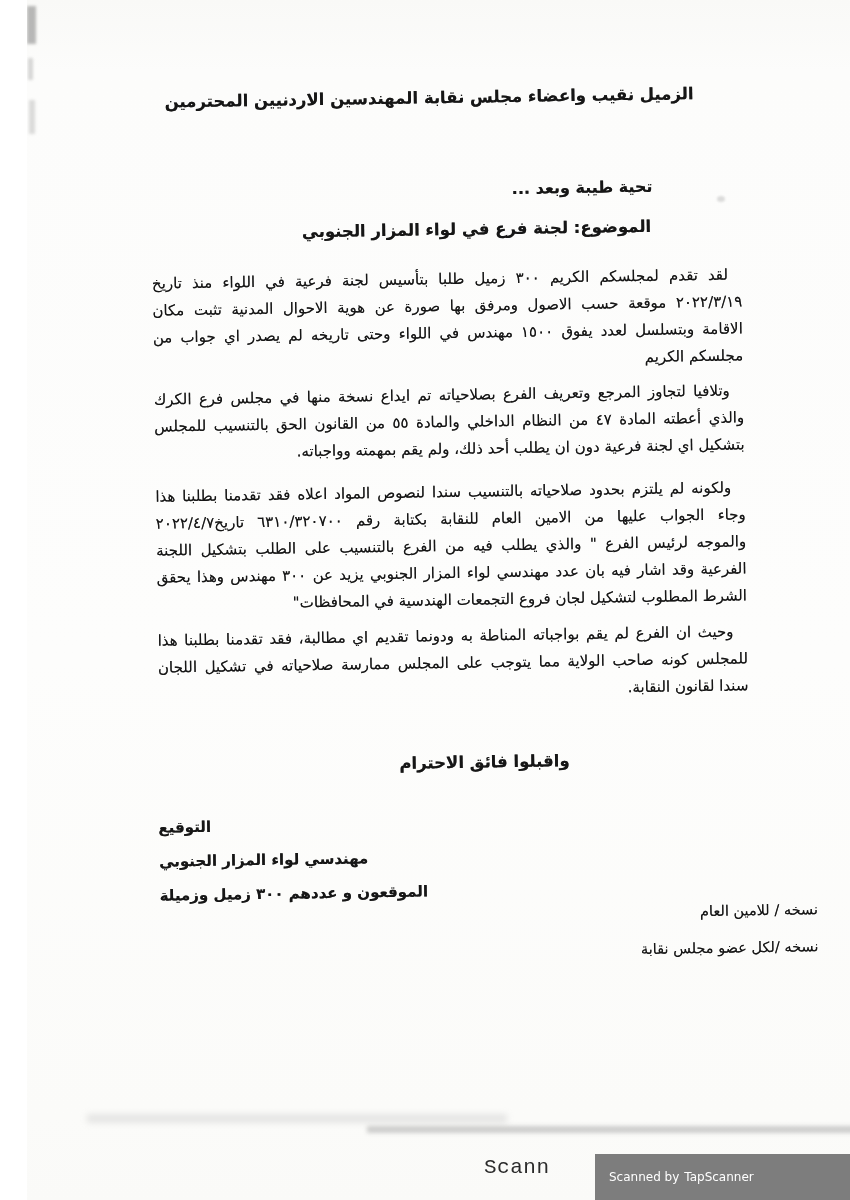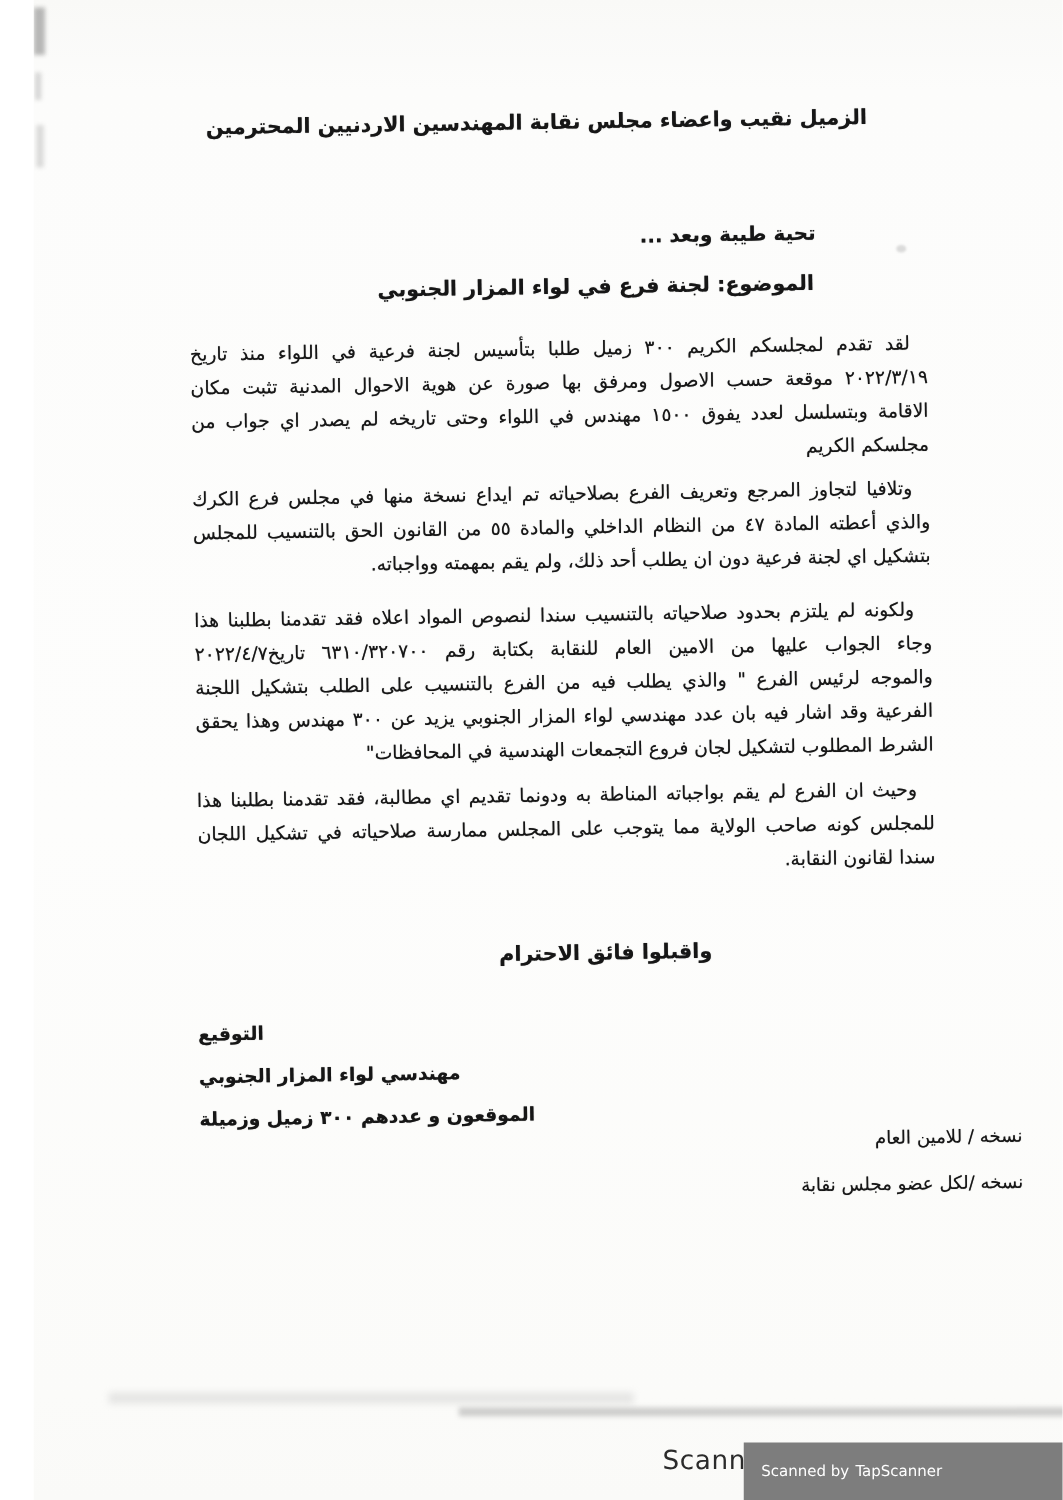--- a/index.html
+++ b/index.html
@@ -27,22 +27,22 @@
   .closing { position:absolute; top:753px; left:130px; width:650px; text-align:center;
              font-weight:bold; font-size:16.5px; }
 
   .signature { position:absolute; top:806px; left:128px; text-align:left;
                font-weight:bold; font-size:15px; }
   .signature .sig-line { line-height:34px; white-space:nowrap; }
 
   .copies { position:absolute; top:897px; right:64px; text-align:right; font-size:14.5px; }
   .copies .copy-line { line-height:37px; white-space:nowrap; }
 
-  .scann-partial { position:absolute; left:503px; top:1156px; direction:ltr;
-                   font-size:21px; color:#2b2b2b; letter-spacing:0.5px; }
+  .scann-partial { position:absolute; left:457px; top:1156px; direction:ltr;
+                   font-size:21px; color:#2b2b2b; letter-spacing:0.5px;font-family:Liberation Mono, monospace; }
   .scan-bar { position:absolute; left:568px; top:1154px; width:282px; height:46px;
               background:#7d7d7d; color:#ffffff; direction:ltr;
               display:flex; align-items:center; gap:5px;
               padding-left:14px; box-sizing:border-box; font-size:12px; }
   .scan-bar .brand { font-weight:normal; }
 
   .artifact { position:absolute; }
   .a1 { left:0; top:6px; width:9px; height:38px; background:#555; opacity:.40; filter:blur(1.5px); }
   .a2 { left:1px; top:58px; width:5px; height:22px; background:#777; opacity:.28; filter:blur(1.5px); }
   .a3 { left:2px; top:100px; width:6px; height:34px; background:#666; opacity:.22; filter:blur(1.5px); }

